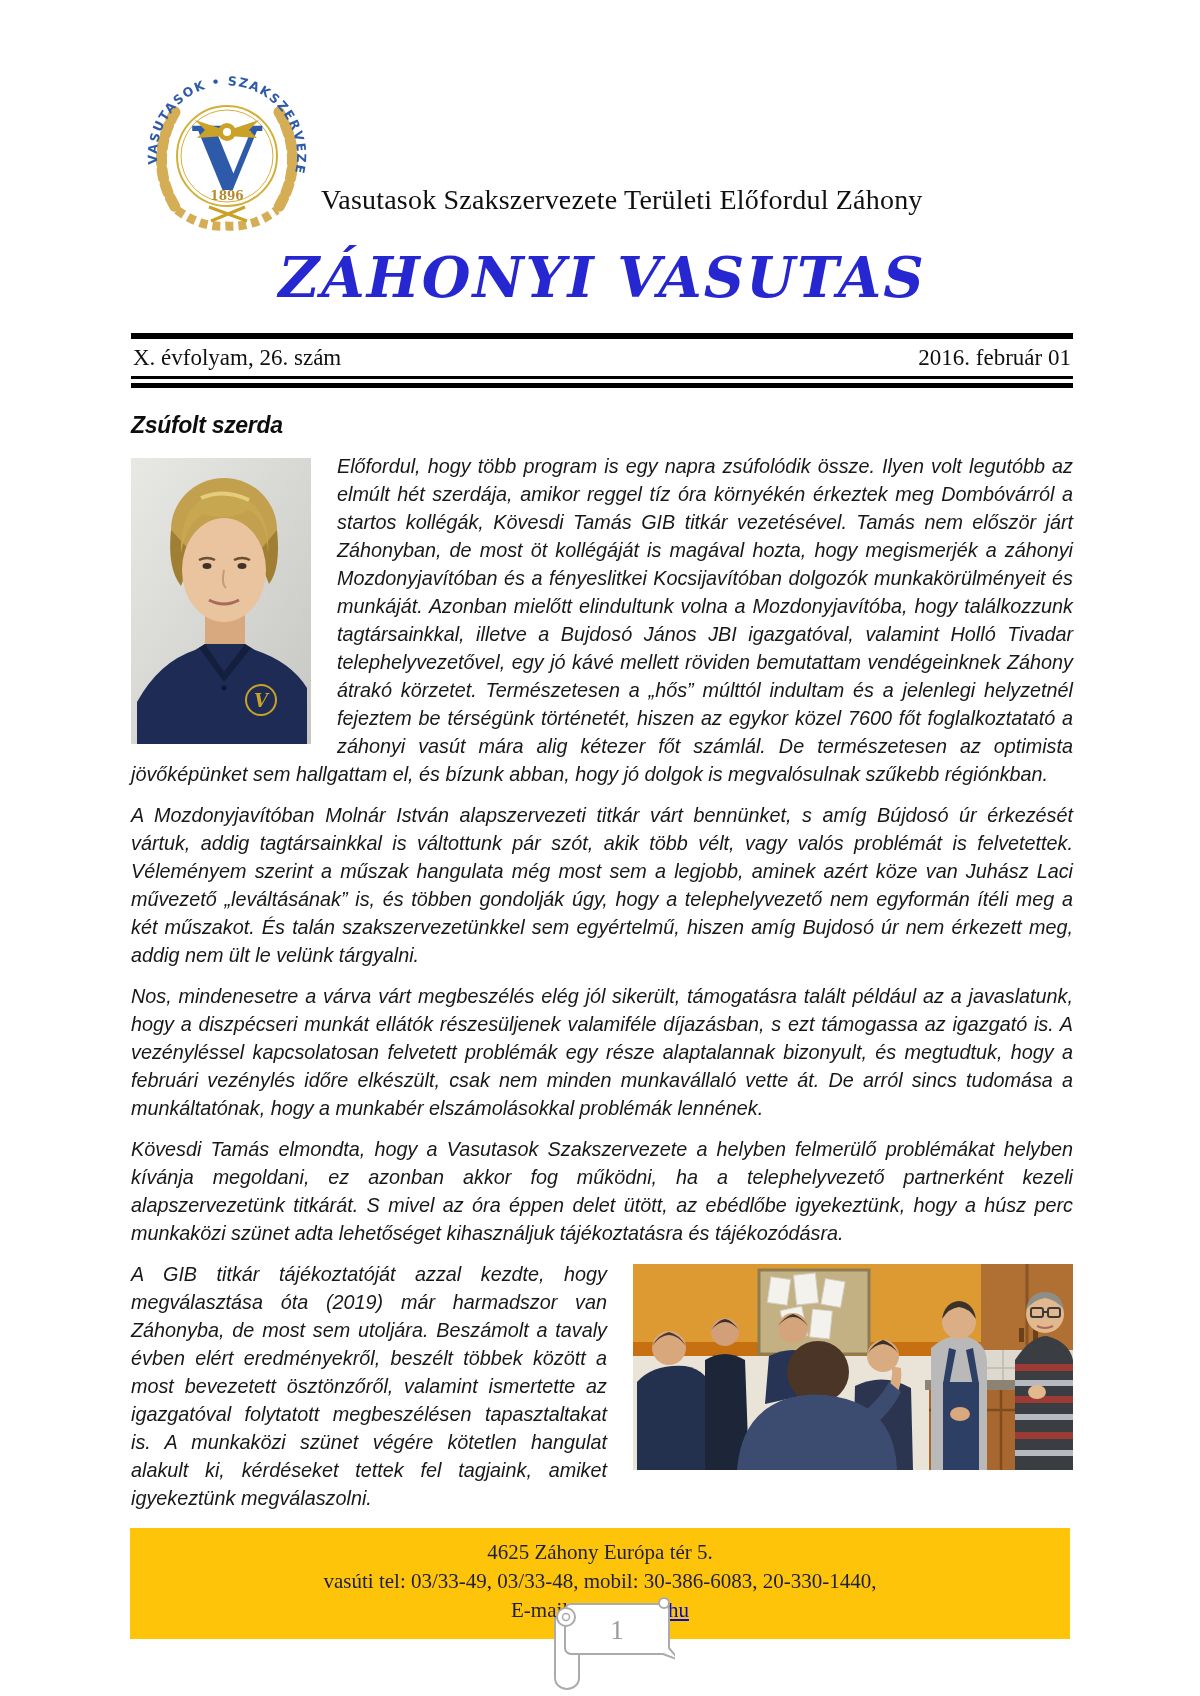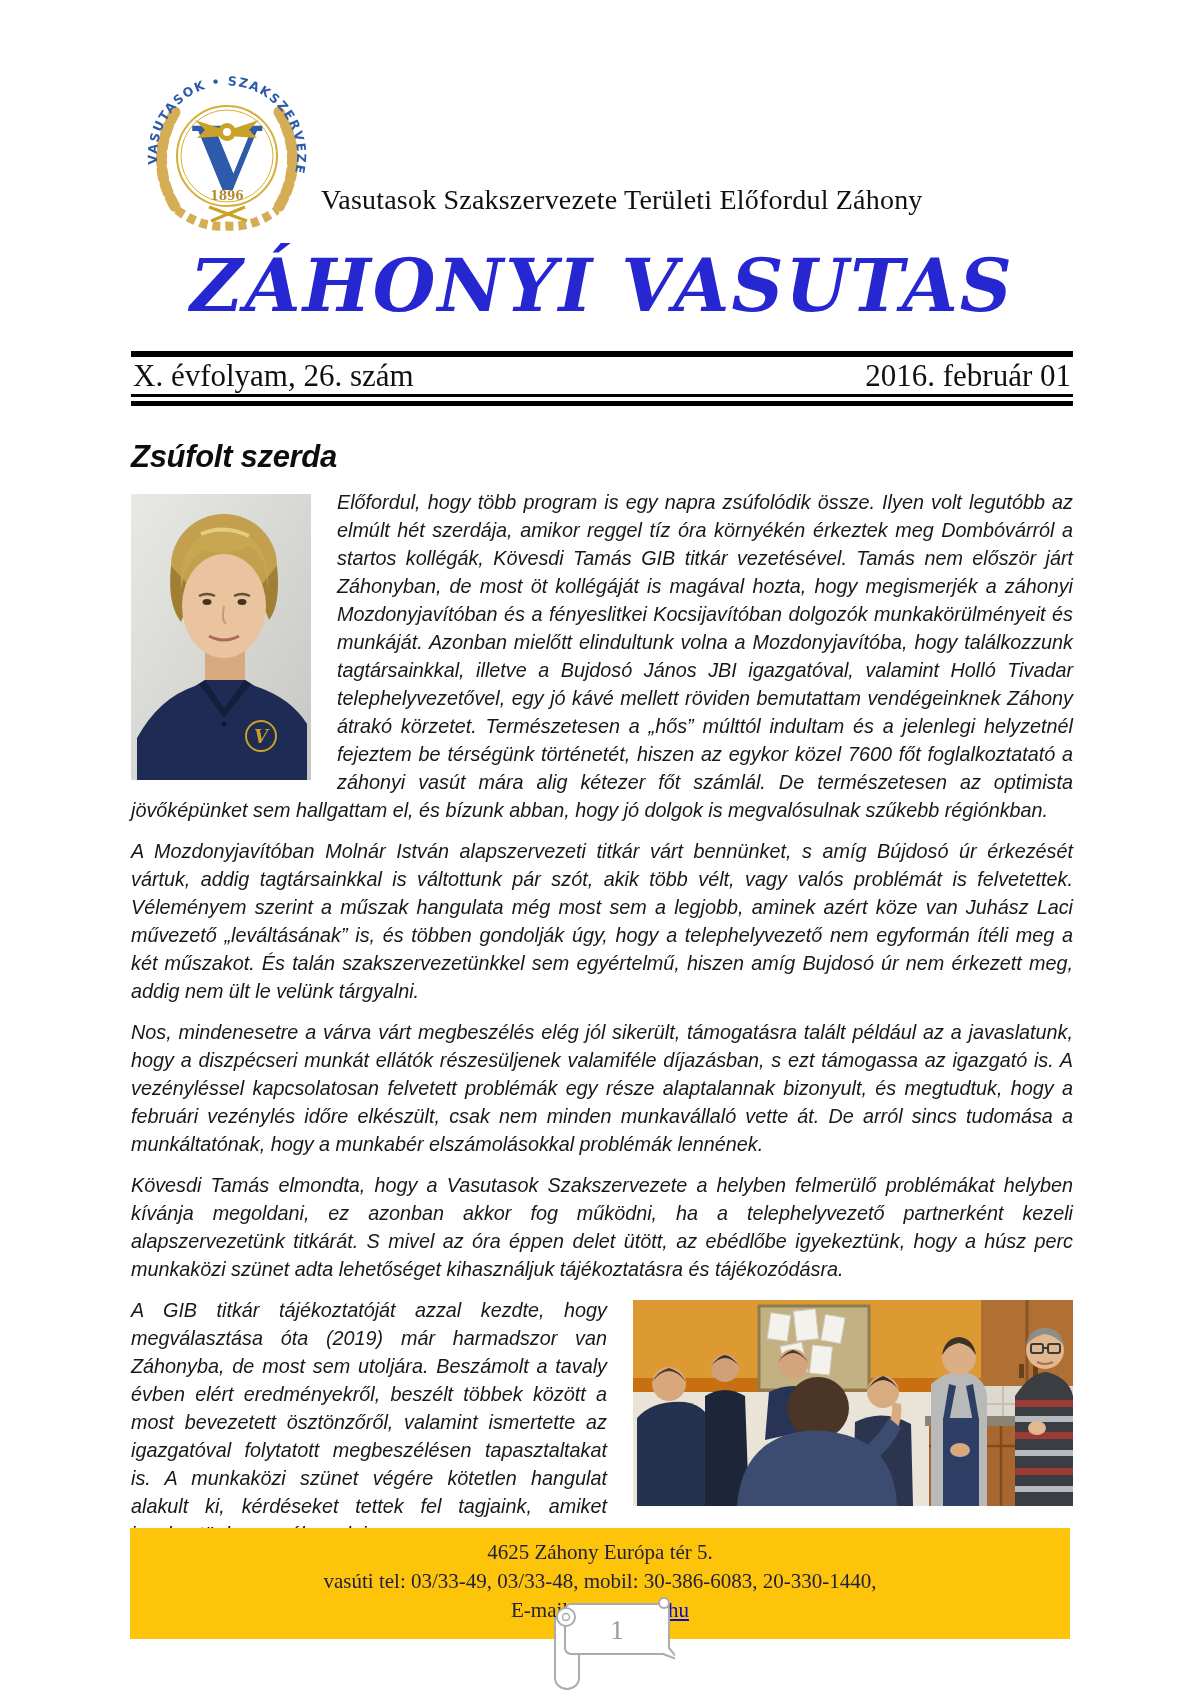--- a/index.html
+++ b/index.html
@@ -6,34 +6,34 @@
   .page{position:relative;width:1200px;height:1696px;background:#ffffff;overflow:hidden;
         font-family:"Liberation Sans",sans-serif;}
   .content{padding:0 127px 0 131px;}
 
   
   .masthead{display:flex;align-items:flex-end;padding:58px 0 0 10px;height:174px;}
   .masthead svg{flex:none;}
   .org-line{font-family:"Liberation Serif",serif;font-size:28px;color:#101010;
             margin:0 0 16px 8px;white-space:nowrap;letter-spacing:0.2px;}
   .title{margin:14px 0 16px;text-align:center;font-family:"DejaVu Serif",serif;
-         font-style:italic;font-weight:bold;font-size:72px;line-height:1.12;
+         font-style:italic;font-weight:bold;font-size:56px;line-height:1.12;
          color:#2727d2;letter-spacing:2px;}
 
   
   .rulebar{margin-top:24px;border-top:6px solid #000;}
   .rulebar-row{display:flex;justify-content:space-between;align-items:baseline;
                padding:4px 2px 2px;font-family:"Liberation Serif",serif;
-               font-size:31px;line-height:30px;color:#101010;}
+               font-size:23px;line-height:30px;color:#101010;}
   .line-thin{border-top:3px solid #000;margin-top:1px;}
   .line-thick{border-top:5px solid #000;margin-top:4px;}
 
   
   .article h2{font-family:"Liberation Sans",sans-serif;font-style:italic;font-weight:bold;
-              font-size:31px;line-height:1.2;margin:32px 0 0;color:#0d0d0d;letter-spacing:-0.3px;}
+              font-size:23px;line-height:1.2;margin:24px 0 0;color:#0d0d0d;letter-spacing:-0.3px;}
   .article p{font-style:italic;font-size:19.8px;line-height:28px;text-align:justify;
              margin:13px 0 0;color:#181818;}
   .photo{display:block;}
   .photo-portrait{float:left;margin:6px 26px 4px 0;width:180px;height:286px;}
   .photo-group{float:right;margin:4px 0 6px 26px;width:440px;height:206px;}
 
   
   .footer-area{position:absolute;left:130px;top:1528px;width:940px;}
   .yellow-box{background:#fdc40a;text-align:center;font-family:"Liberation Serif",serif;
               font-size:21px;line-height:29px;color:#1f1f3d;padding:10px 0 14px;}

